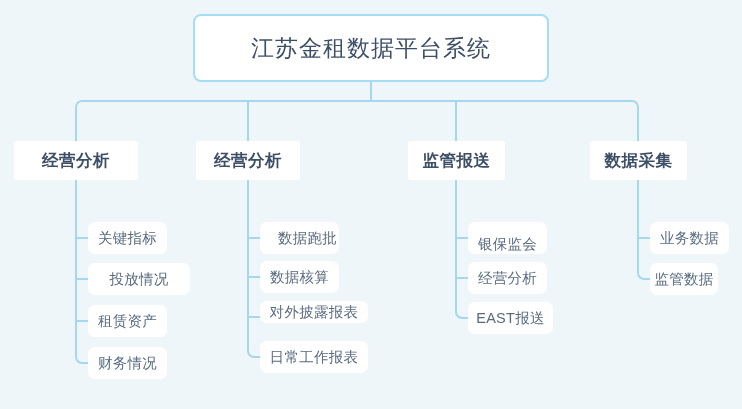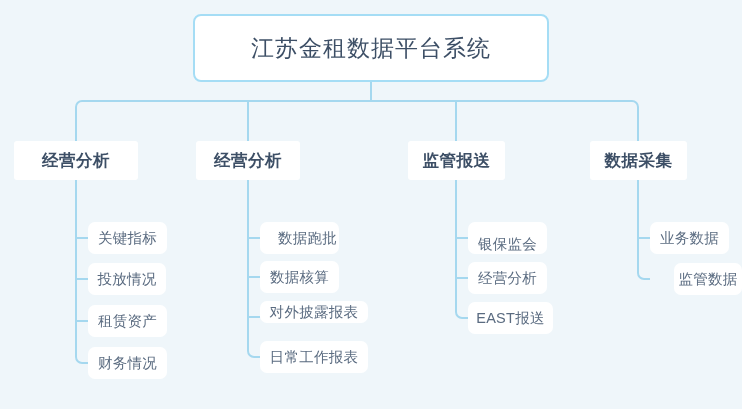--- a/index.html
+++ b/index.html
@@ -138,21 +138,21 @@
     <span>监管报送</span>
   </div>
 
   <div class="node node-l2" style="left:590px; top:141px; width:97px; height:39px;">
     <span>数据采集</span>
   </div>
 
   <div class="node node-leaf" style="left:88px; top:222px; width:79px; height:32px;">
     <span>关键指标</span>
   </div>
-  <div class="node node-leaf" style="left:88px; top:263px; width:78px; height:32px;">
+  <div class="node node-leaf" style="left:88px; top:263px; width:102px; height:32px;">
     <span>投放情况</span>
   </div>
   <div class="node node-leaf" style="left:88px; top:305px; width:79px; height:32px;">
     <span>租赁资产</span>
   </div>
   <div class="node node-leaf" style="left:88px; top:347px; width:79px; height:32px;">
     <span>财务情况</span>
   </div>
 
   <div class="node node-leaf" style="left:260px; top:222px; width:79px; height:32px;padding-left:16px;">
@@ -174,17 +174,17 @@
   <div class="node node-leaf" style="left:468px; top:262px; width:79px; height:32px;">
     <span>经营分析</span>
   </div>
   <div class="node node-leaf" style="left:468px; top:302px; width:85px; height:32px;">
     <span>EAST报送</span>
   </div>
 
   <div class="node node-leaf" style="left:650px; top:222px; width:79px; height:32px;">
     <span>业务数据</span>
   </div>
-  <div class="node node-leaf" style="left:650px; top:263px; width:68px; height:32px;margin-left:24px;">
+  <div class="node node-leaf" style="left:650px; top:263px; width:68px; height:32px;">
     <span>监管数据</span>
   </div>
 
 </div>
 
 </body></html>

